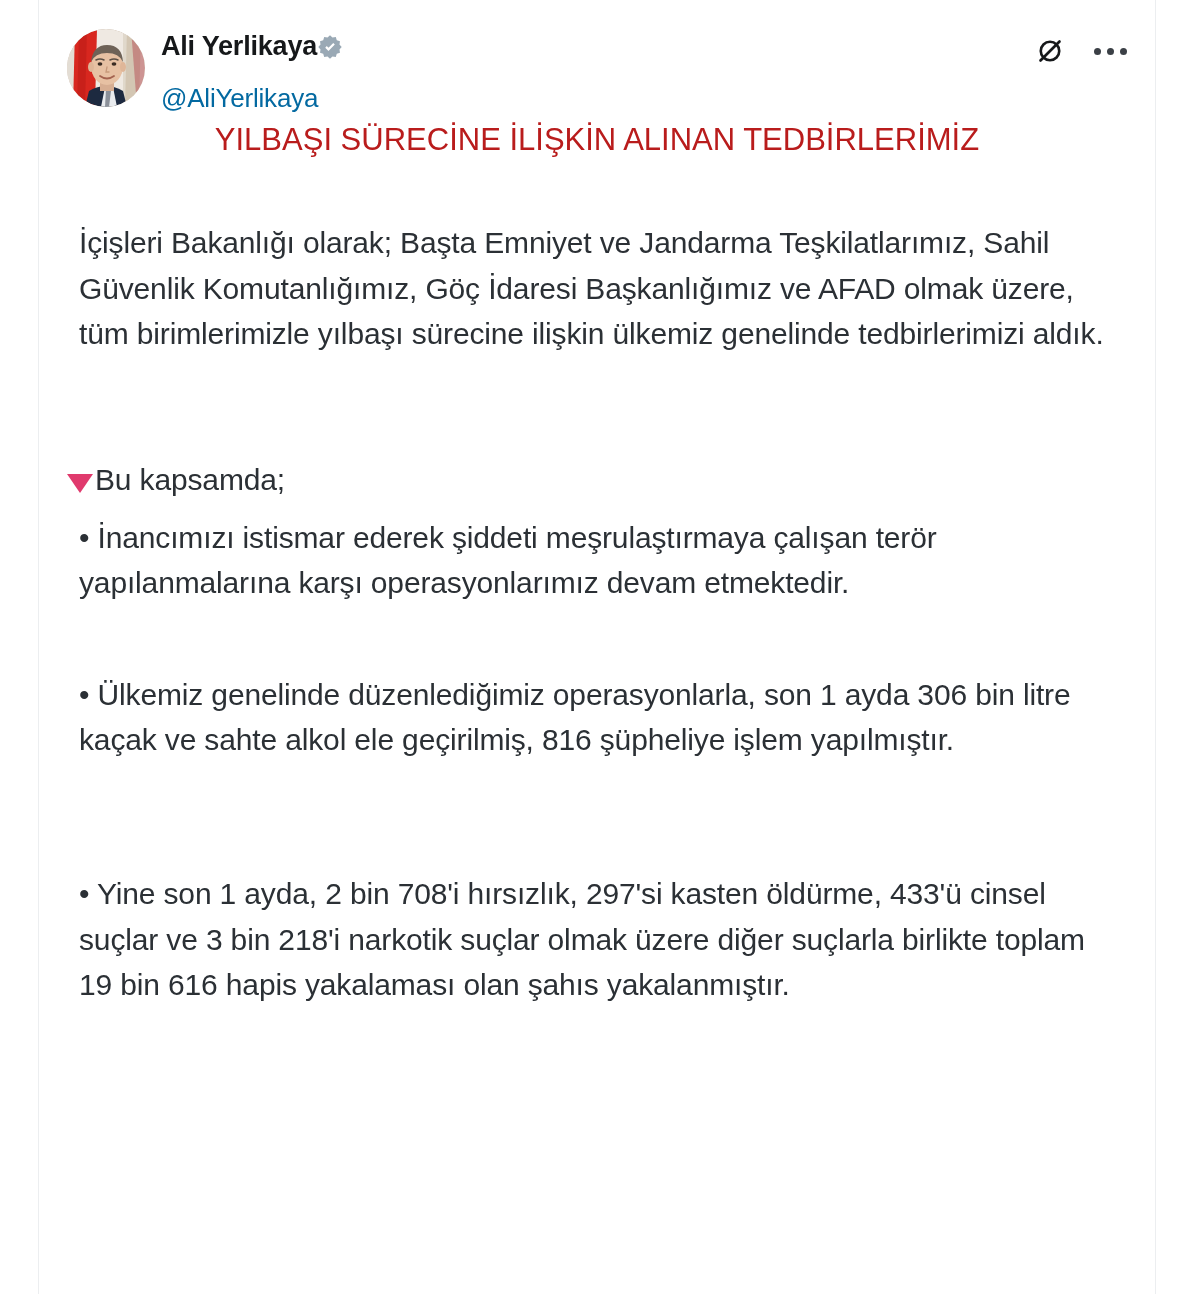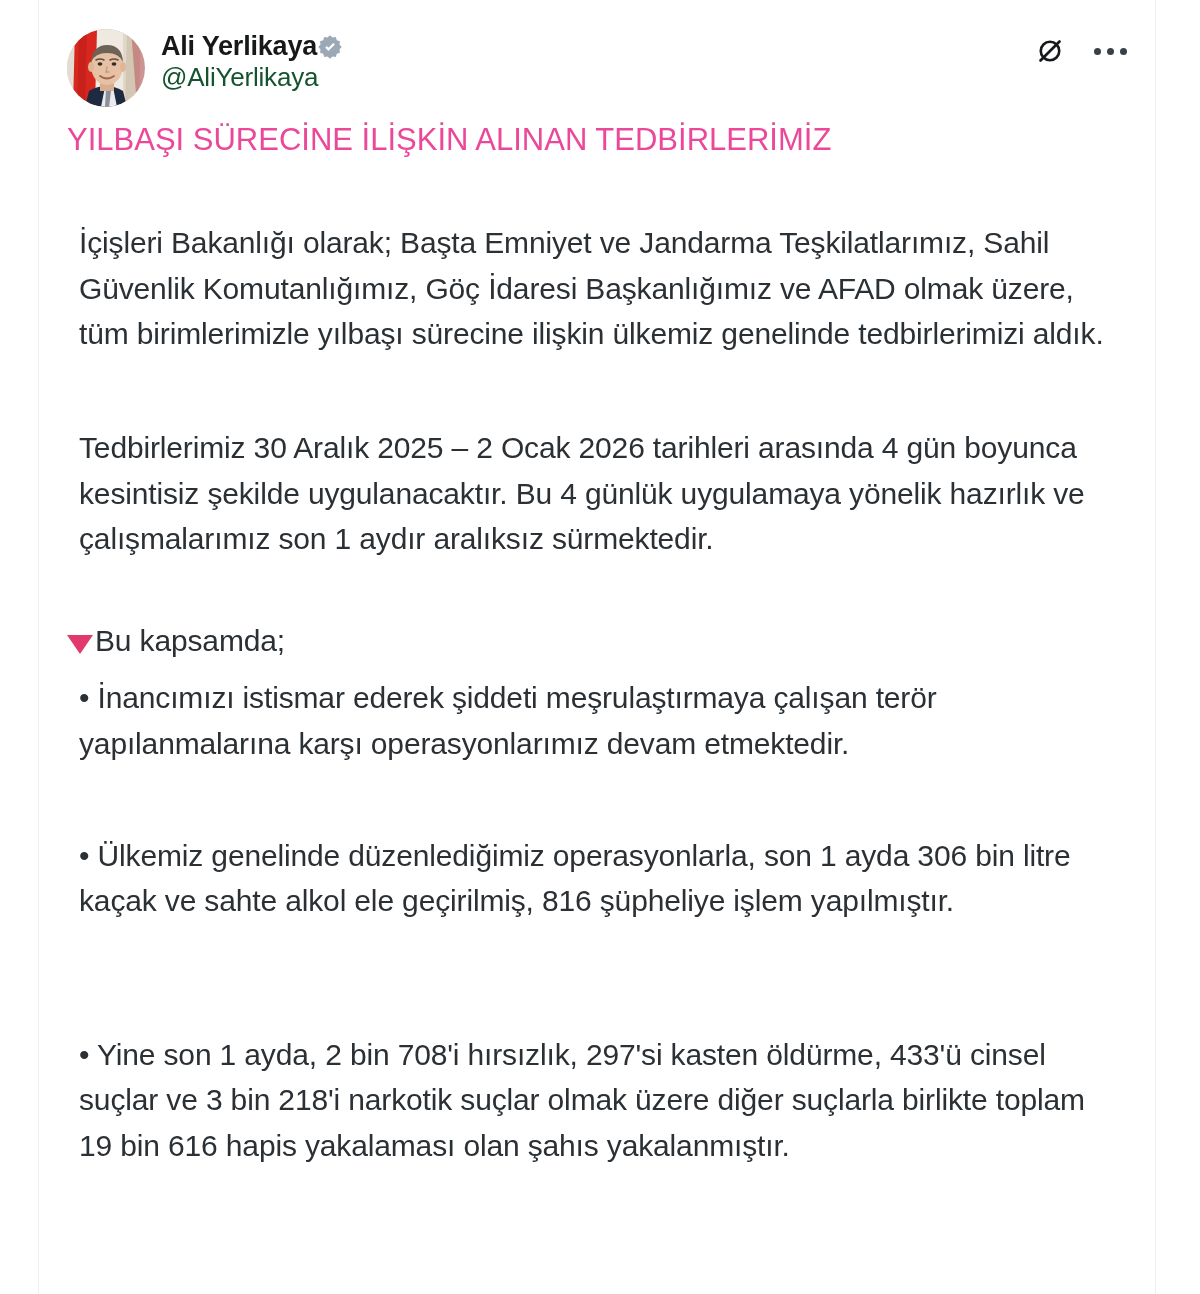--- a/index.html
+++ b/index.html
@@ -85,23 +85,23 @@
   .verified-badge {
     flex: 0 0 auto;
     width: 26px;
     height: 26px;
     display: inline-block;
   }
   .verified-badge svg { display: block; width: 26px; height: 26px; }
 
   .handle {
     font-size: 26px;
-    color: #14532d;
+    color: #0369a1;
     letter-spacing: -0.2px;
-    margin-top: 0;
+    margin-top: 21px;
     line-height: 1.2;
     white-space: nowrap;
   }
 
   .header-actions {
     flex: 0 0 auto;
     display: flex;
     align-items: center;
     gap: 26px;
     padding-top: 6px;
@@ -138,24 +138,25 @@
     color: #2b3035;
     font-size: 30px;
     line-height: 1.52;
     letter-spacing: -0.15px;
     font-weight: 400;
   }
 
   .tweet-title {
     font-size: 31px;
     line-height: 1.3;
-    color: #ec4899;
+    color: #b91c1c;
     margin: 0 0 0 0;
     font-weight: 400;
     letter-spacing: 0px;
+    text-align: center;
   }
 
   .para {
     margin: 12px;
     padding: 0;
   }
 
   .gap-lg { height: 48px; }
   .gap-md { height: 44px; }
   .gap-sm { height: 42px; }
@@ -268,21 +269,20 @@
       <div class="tweet-body">
 
         <div class="tweet-title">YILBAŞI SÜRECİNE İLİŞKİN ALINAN TEDBİRLERİMİZ</div>
 
         <div class="gap-lg"></div>
 
         <p class="para">İçişleri Bakanlığı olarak; Başta Emniyet ve Jandarma Teşkilatlarımız, Sahil Güvenlik Komutanlığımız, Göç İdaresi Başkanlığımız ve AFAD olmak üzere, tüm birimlerimizle yılbaşı sürecine ilişkin ülkemiz genelinde tedbirlerimizi aldık.</p>
 
         <div class="gap-md"></div>
 
-        <p class="para">Tedbirlerimiz 30 Aralık 2025 – 2 Ocak 2026 tarihleri arasında 4 gün boyunca kesintisiz şekilde uygulanacaktır. Bu 4 günlük uygulamaya yönelik hazırlık ve çalışmalarımız son 1 aydır aralıksız sürmektedir.</p>
 
         <div class="gap-md"></div>
 
         <div class="kapsam-line">
           <span class="tri-down"></span>
           <span>Bu kapsamda;</span>
         </div>
 
         <p class="para bullet-item">• İnancımızı istismar ederek şiddeti meşrulaştırmaya çalışan terör yapılanmalarına karşı operasyonlarımız devam etmektedir.</p>
 

